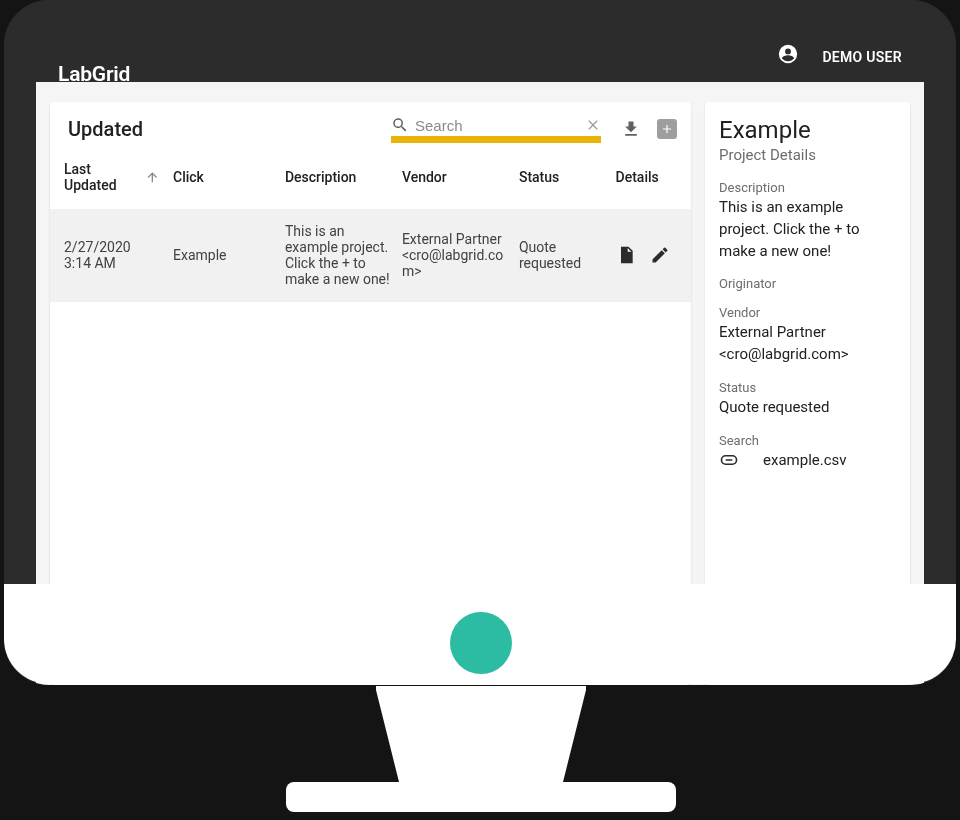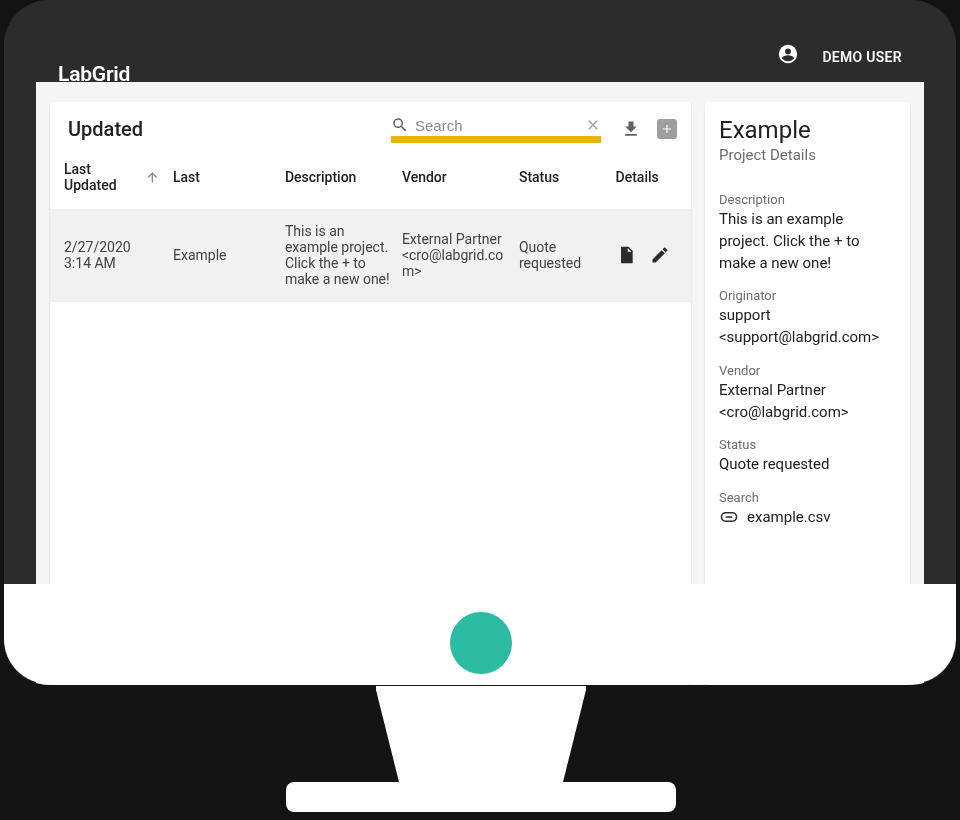--- a/index.html
+++ b/index.html
@@ -135,36 +135,36 @@
     overflow: hidden;
   }
   .details h2 {
     font-size: 24px;
     font-weight: 400;
     margin-bottom: 2px;
   }
   .details .sub {
     color: #6d6d6d;
     font-size: 15px;
-    margin-bottom: 28px;
+    margin-bottom: 16px;
   }
   .details .label {
     font-size: 13px;
     color: #6d6d6d;
     margin-top: 14px;
     margin-bottom: 2px;
   }
   .details .val {
     font-size: 15px;
     color: #212121;
     line-height: 1.45;
     word-wrap: break-word;
   }
   .filelink {
-    display: flex; align-items: center; gap: 8px;
+    display: flex; align-items: center; gap: 24px;
     font-size: 15px; color: #212121; cursor: pointer;
     margin-top: 2px;
   }
   
   .chin {
     position: absolute;
     left: 4px; top: 584px; width: 952px; height: 100px;
     background: #fff;
     border-bottom-left-radius: 45px;
     border-bottom-right-radius: 45px;
@@ -258,21 +258,21 @@
               <th>
                 <div class="sortcell">
                   <span>Last Updated</span>
                   <span>
                     <svg width="16" height="16" viewBox="0 0 24 24" fill="#8a8a8a">
                         <path d="M12 4l-1.4 1.4L15.2 10H4v2h11.2l-4.6 4.6L12 18l7-7z" transform="rotate(-90 12 12)"></path>
                       </svg>
                   </span>
                 </div>
               </th>
-              <th>Last</th>
+              <th>Click</th>
               <th>Description</th>
               <th>Vendor</th>
               <th>Status</th>
               <th>Details</th>
             </tr>
           </thead>
           <tbody>
             <tr class="selected">
               <td>2/27/2020 3:14 AM</td>
               <td>Example</td>
@@ -299,21 +299,20 @@
       </div>
 
       <div class="card details">
         <h2>Example</h2>
         <div class="sub">Project Details</div>
 
         <div class="label">Description</div>
         <div class="val">This is an example project. Click the + to make a new one!</div>
 
         <div class="label">Originator</div>
-        <div class="val">support &lt;support@labgrid.com&gt;</div>
 
         <div class="label">Vendor</div>
         <div class="val">External Partner &lt;cro@labgrid.com&gt;</div>
 
         <div class="label">Status</div>
         <div class="val">Quote requested</div>
 
         <div class="label">Search</div>
         <div class="filelink">
           <span>

